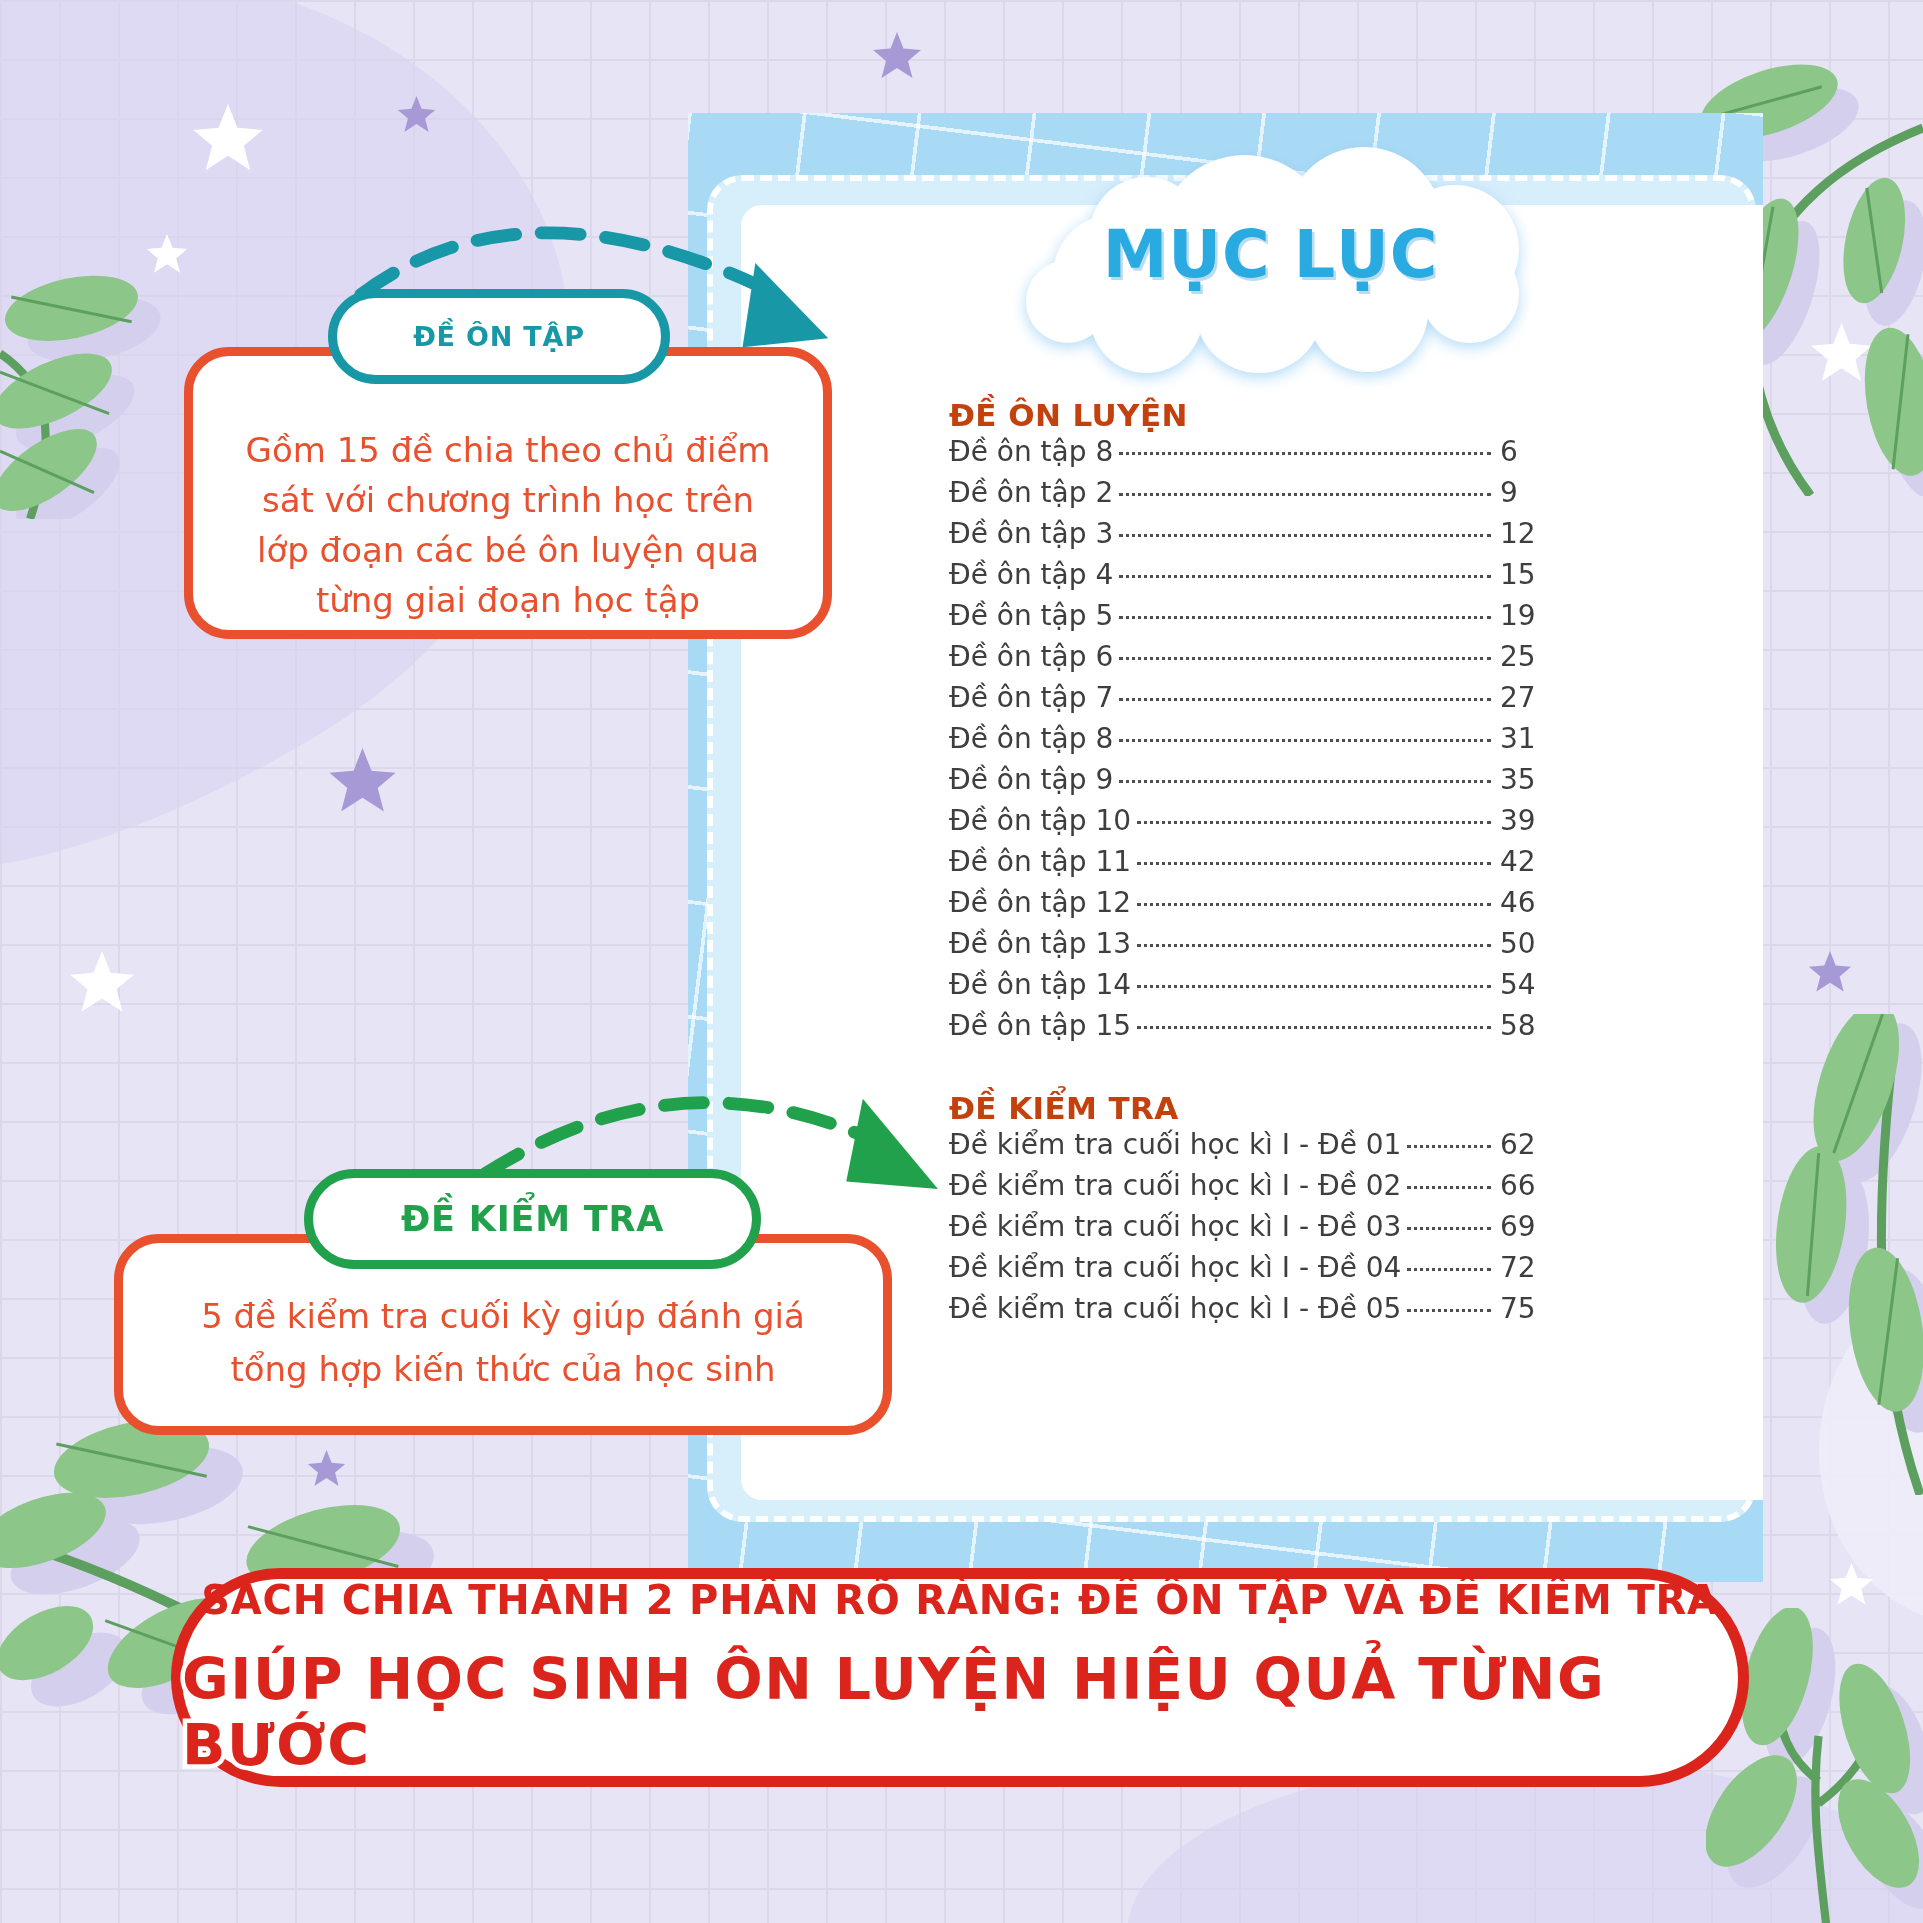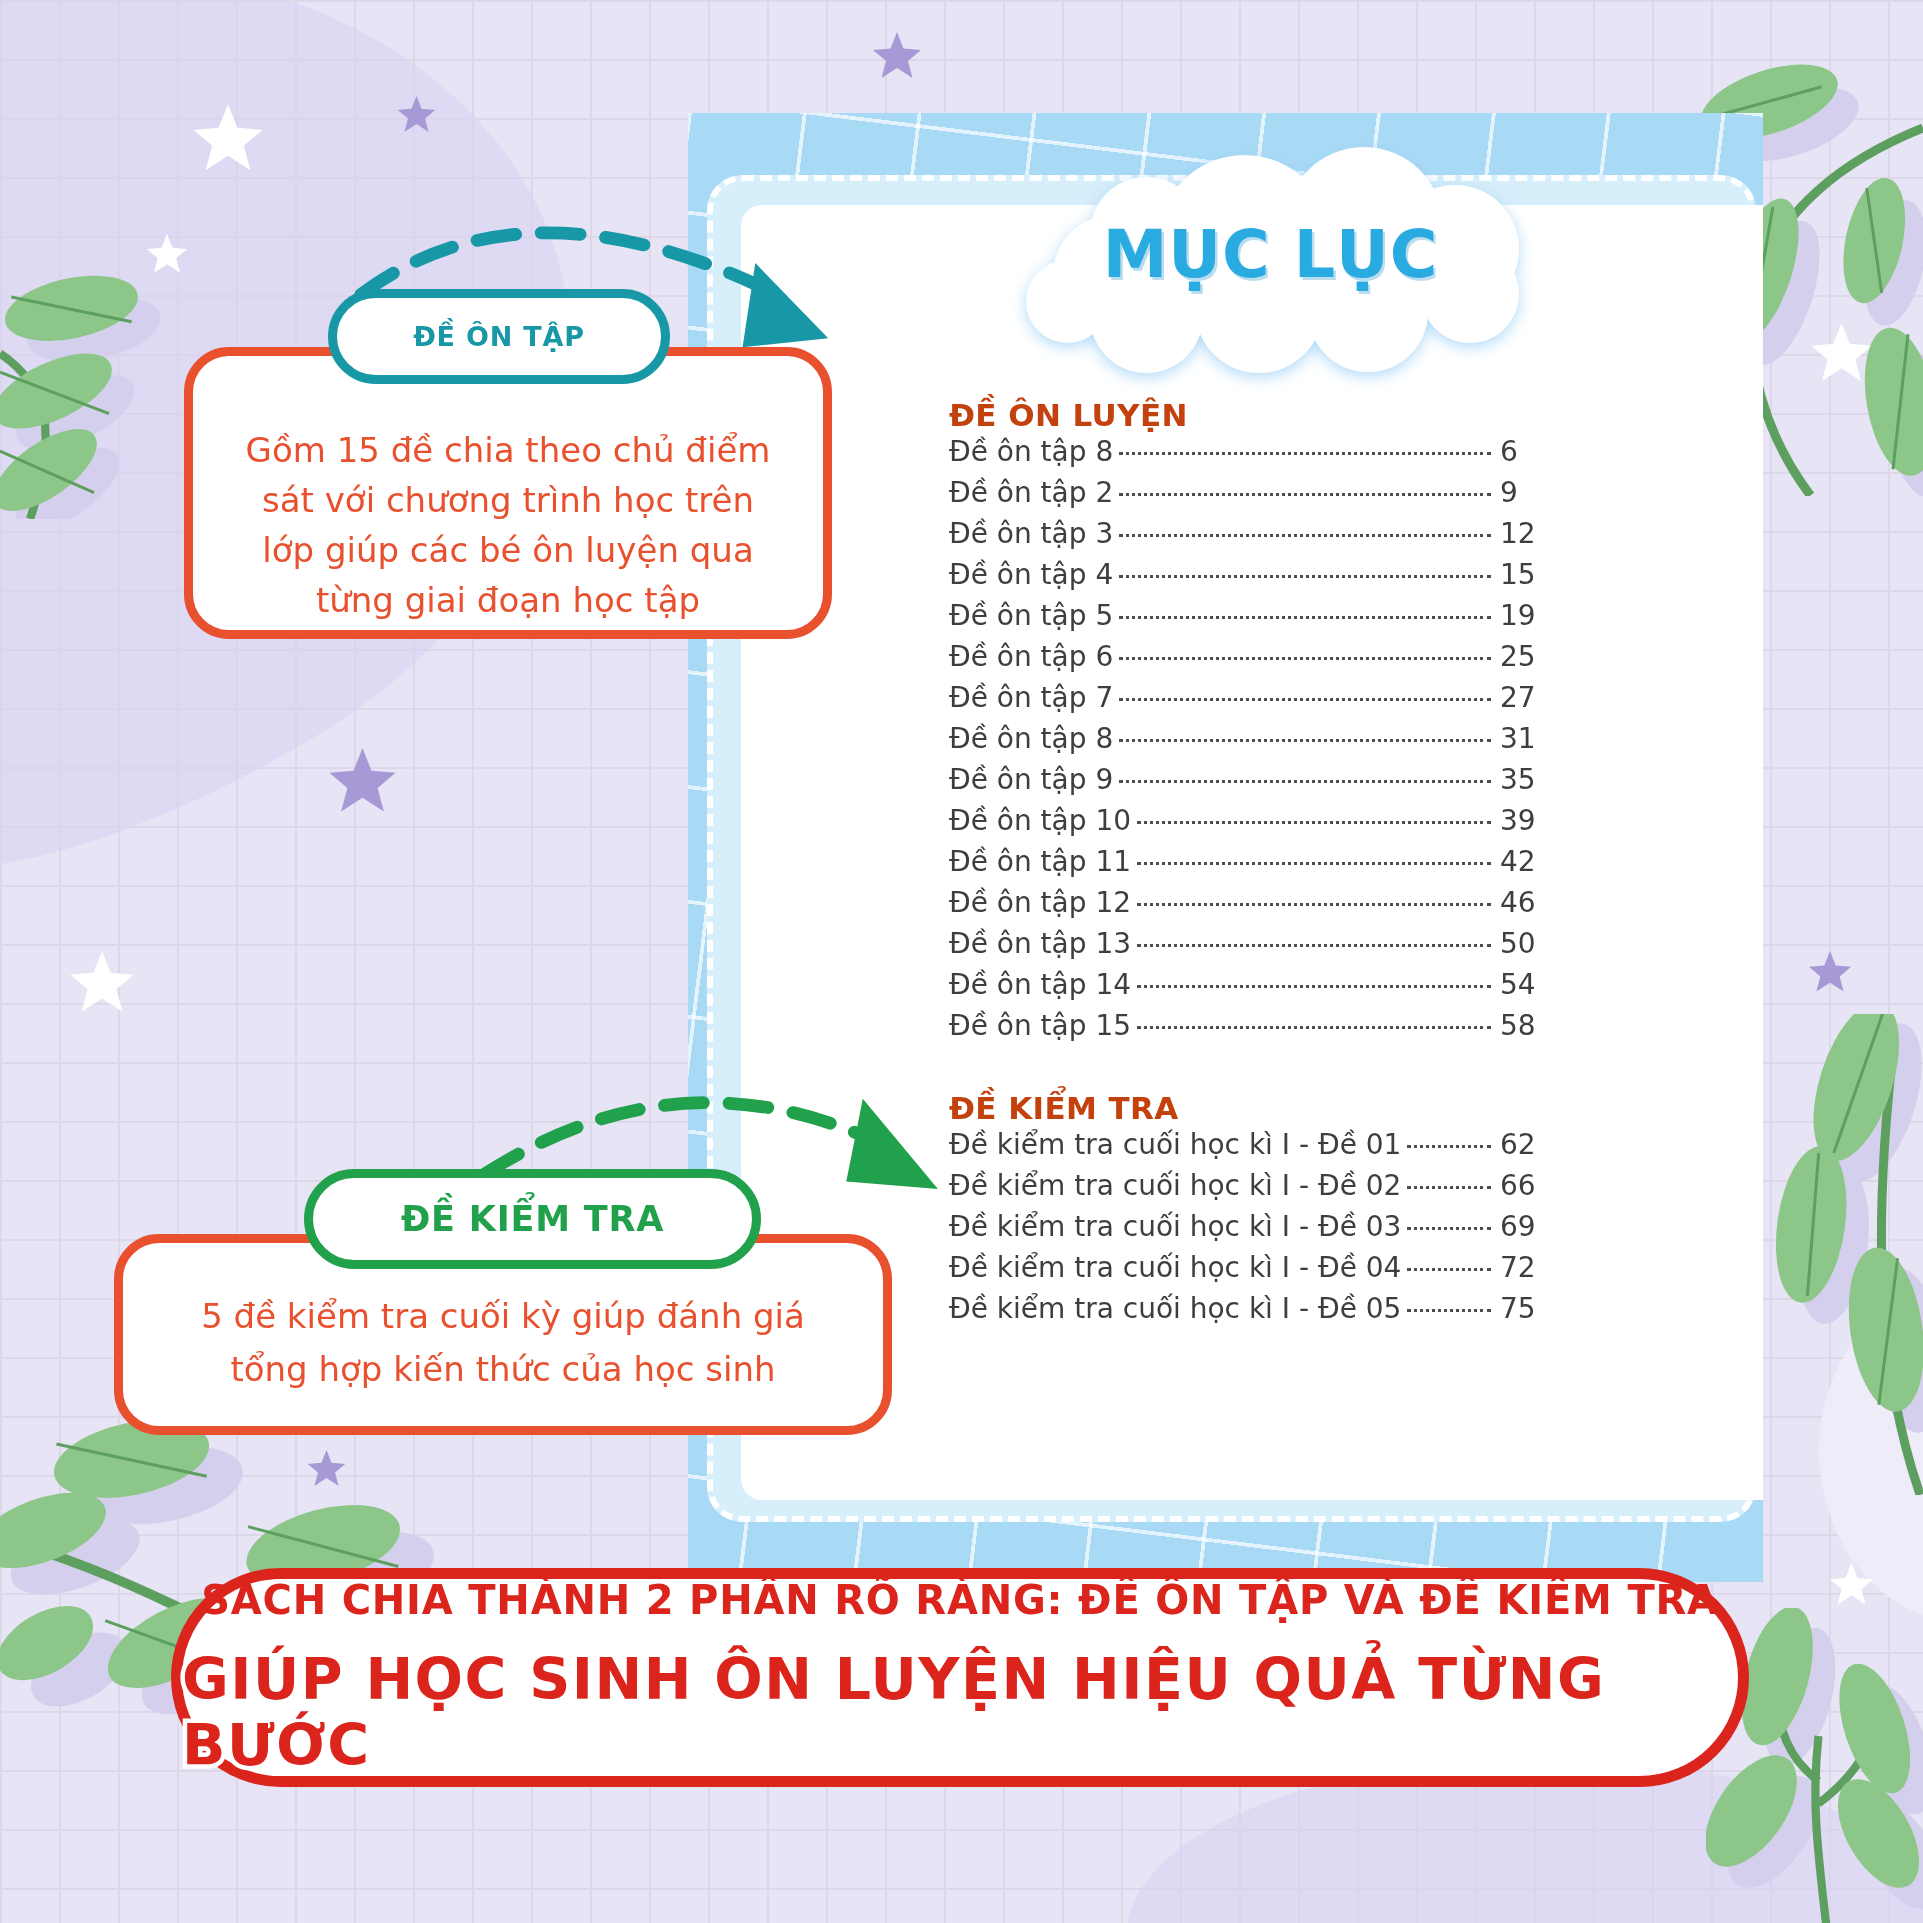--- a/index.html
+++ b/index.html
@@ -357,21 +357,21 @@
   <svg class="overlay z4" viewBox="0 0 2560 2560">
     <path d="M 480 392 Q 690 235 1005 378" fill="none" stroke="#1898a6" stroke-width="17" stroke-linecap="round" stroke-dasharray="52 34"></path>
     <polygon points="1005,350 1102,450 988,462" fill="#1898a6"></polygon>
     <path d="M 645 1562 Q 895 1402 1150 1512" fill="none" stroke="#22a14c" stroke-width="17" stroke-linecap="round" stroke-dasharray="52 34"></path>
     <polygon points="1148,1462 1248,1582 1126,1572" fill="#22a14c"></polygon>
   </svg>
 
   <div class="callout-box box-on-tap">
     <div>Gồm 15 đề chia theo chủ điểm</div>
     <div>sát với chương trình học trên</div>
-    <div>lớp giúp các bé ôn luyện qua</div>
+    <div>lớp đoạn các bé ôn luyện qua</div>
     <div>từng giai đoạn học tập</div>
   </div>
   <div class="pill pill-teal">ĐỀ ÔN TẬP</div>
 
   <div class="callout-box box-kiem-tra">
     <div>5 đề kiểm tra cuối kỳ giúp đánh giá</div>
     <div>tổng hợp kiến thức của học sinh</div>
   </div>
   <div class="pill pill-green">ĐỀ KIỂM TRA</div>
 

